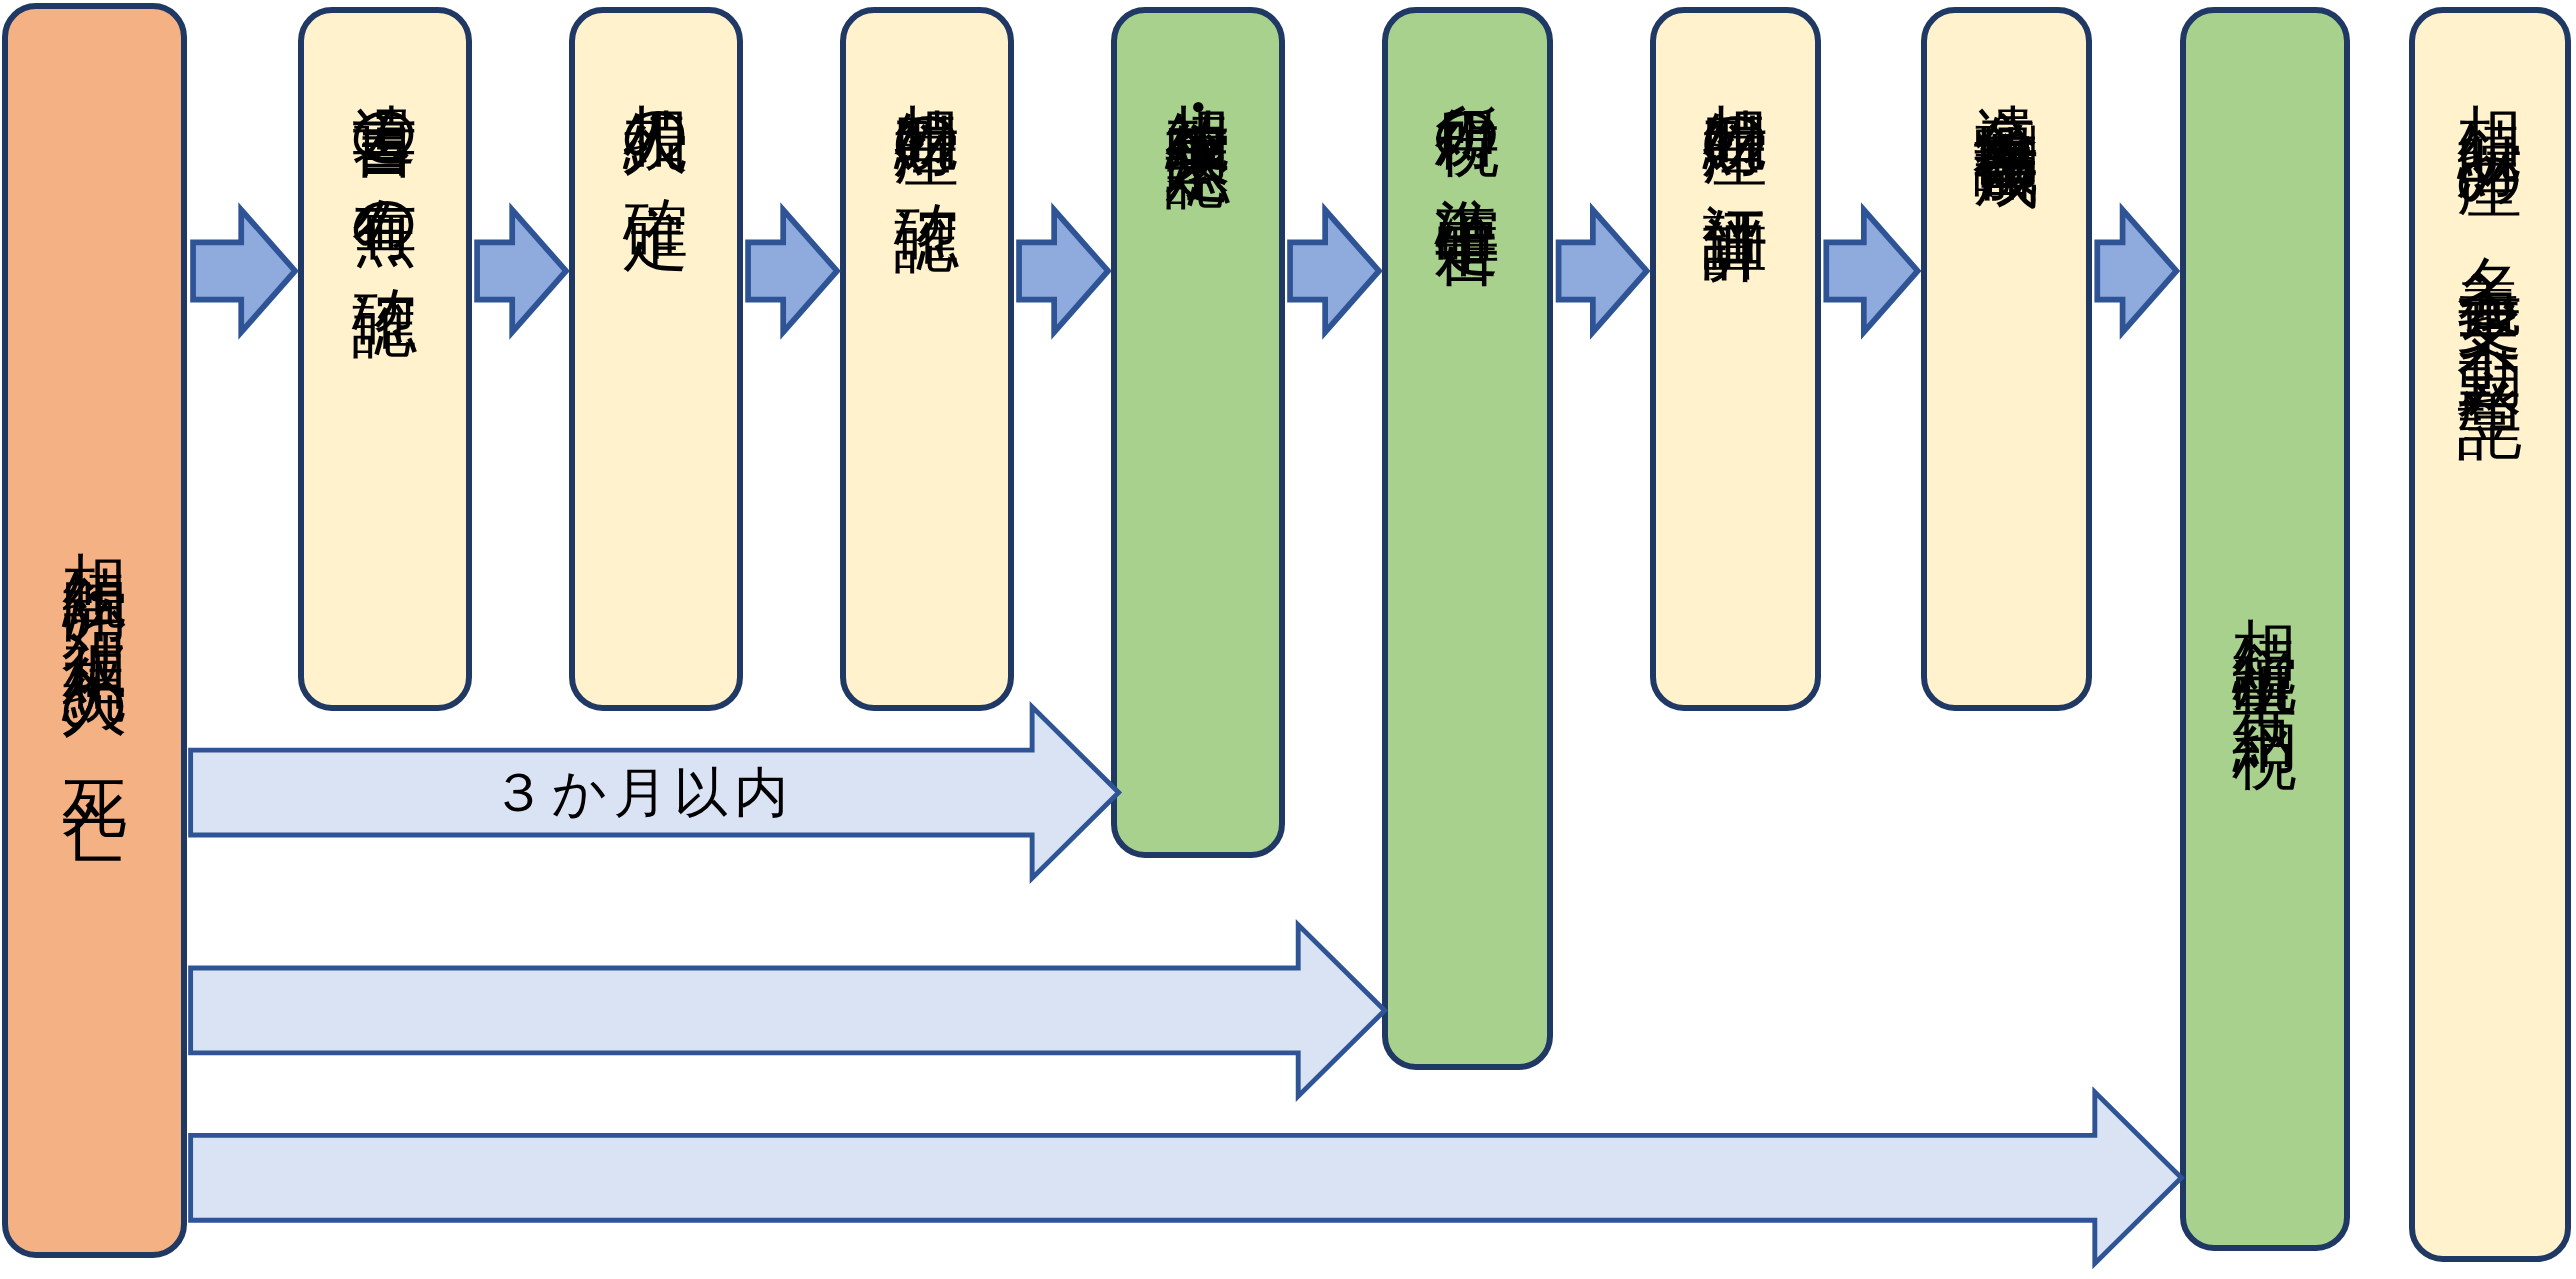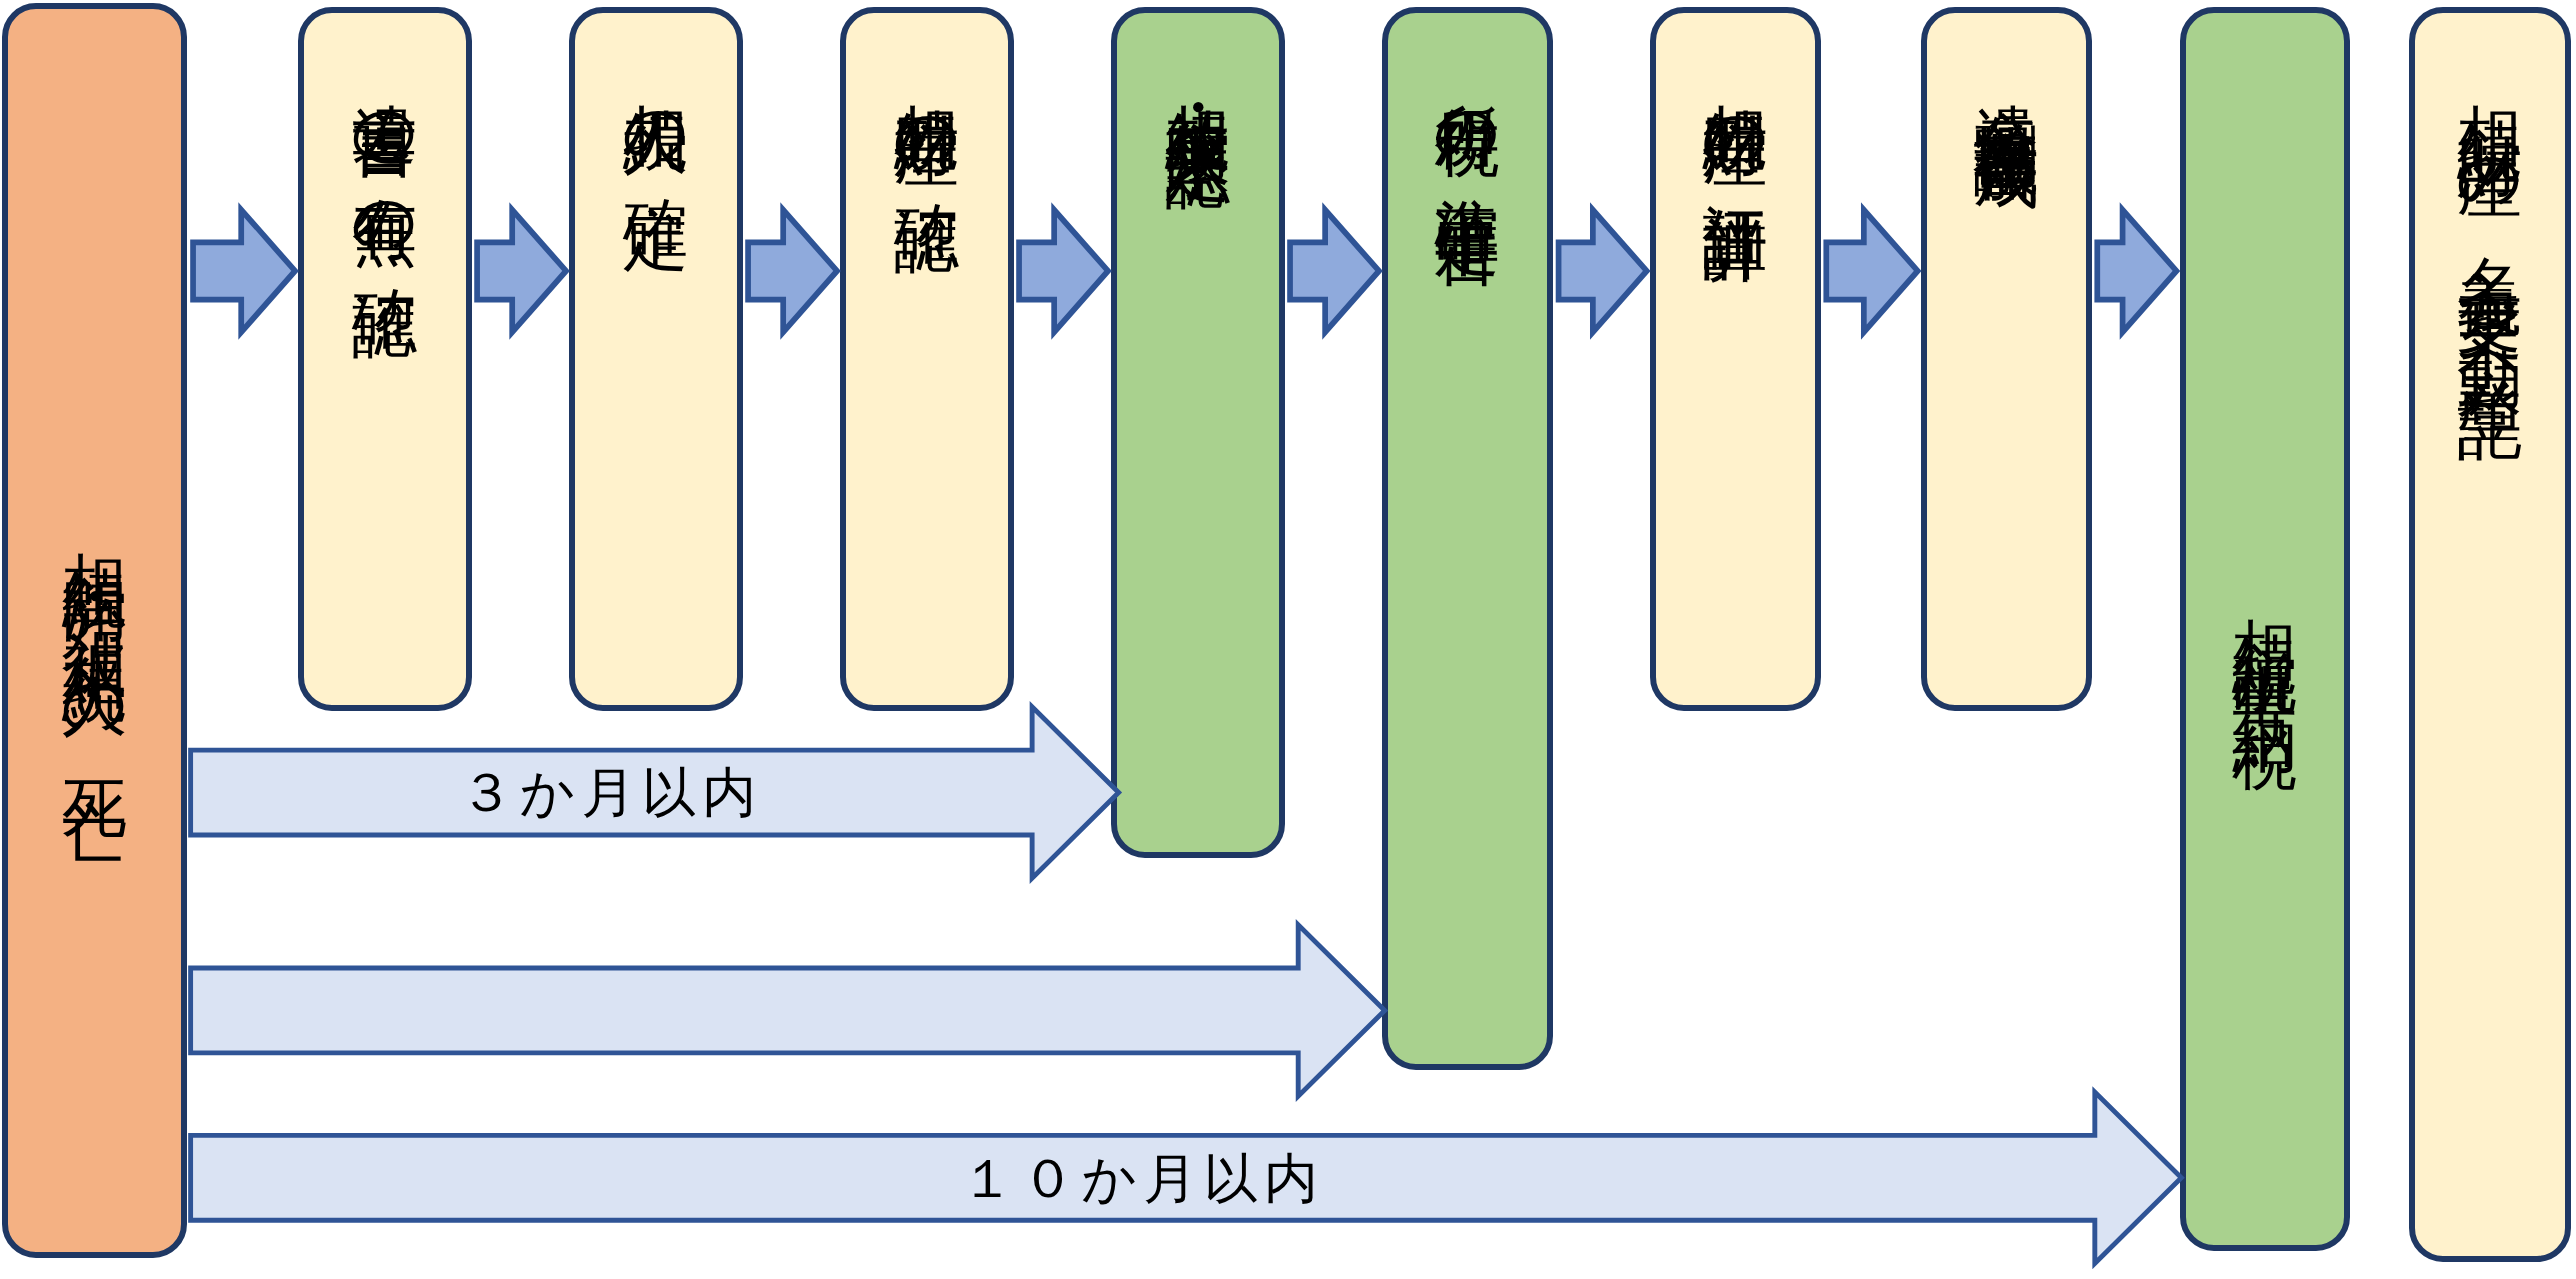--- a/index.html
+++ b/index.html
@@ -99,17 +99,16 @@
       <polygon points="1248,297 1291,297 1291,257 1357,332 1291,407 1291,367 1248,367" fill="#8FAADC" stroke="#2F5496" stroke-width="7" stroke-linejoin="miter"></polygon>
       <polygon points="1580,297 1623,297 1623,257 1689,332 1623,407 1623,367 1580,367" fill="#8FAADC" stroke="#2F5496" stroke-width="7" stroke-linejoin="miter"></polygon>
       <polygon points="1909,297 1951,297 1951,257 2017,332 1951,407 1951,367 1909,367" fill="#8FAADC" stroke="#2F5496" stroke-width="7" stroke-linejoin="miter"></polygon>
       <polygon points="2237,297 2283,297 2283,257 2349,332 2283,407 2283,367 2237,367" fill="#8FAADC" stroke="#2F5496" stroke-width="7" stroke-linejoin="miter"></polygon>
       <polygon points="2569,297 2600,297 2600,257 2666,332 2600,407 2600,367 2569,367" fill="#8FAADC" stroke="#2F5496" stroke-width="7" stroke-linejoin="miter"></polygon>
       <polygon points="233,919 1264,919 1264,866 1370,971 1264,1076 1264,1023 233,1023" fill="#DAE3F3" stroke="#2F5496" stroke-width="6" stroke-linejoin="miter"></polygon>
       <polygon points="233,1186 1590,1186 1590,1133 1696,1238 1590,1343 1590,1290 233,1290" fill="#DAE3F3" stroke="#2F5496" stroke-width="6" stroke-linejoin="miter"></polygon>
       <polygon points="233,1391 2566,1391 2566,1338 2672,1443 2566,1548 2566,1495 233,1495" fill="#DAE3F3" stroke="#2F5496" stroke-width="6" stroke-linejoin="miter"></polygon>
     </svg>
 
-  <div class="tl-label" id="tlLabel0" style="left: 190px; width: 842px; top: 755px; height: 75px; line-height: 75px;">３か月以内</div>
-  <div class="tl-label" id="tlLabel2" style="left: 190px; width: 1905px; top: 1141px; height: 75px; line-height: 75px;">１０か月以内</div>
+  <div class="tl-label" id="tlLabel0" style="left: 190px; width: 842px; top: 755px; height: 75px; line-height: 75px; padding-left: 32px;">３か月以内</div>
 
 </div>
 
 
 </body></html>

